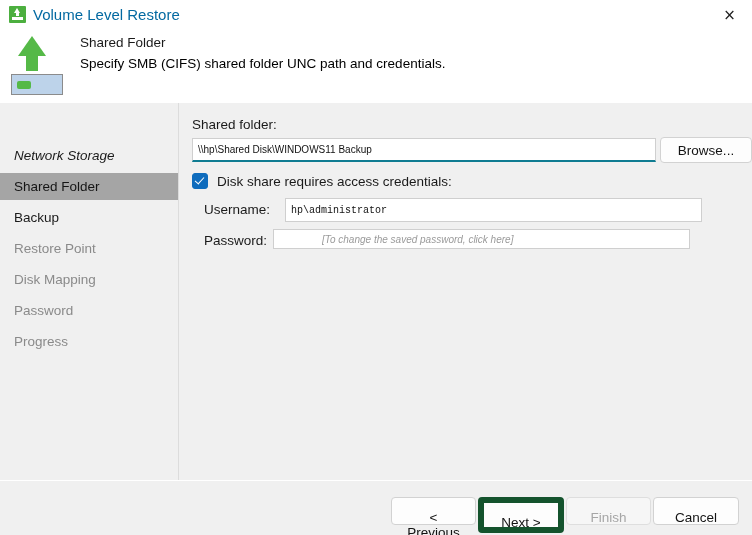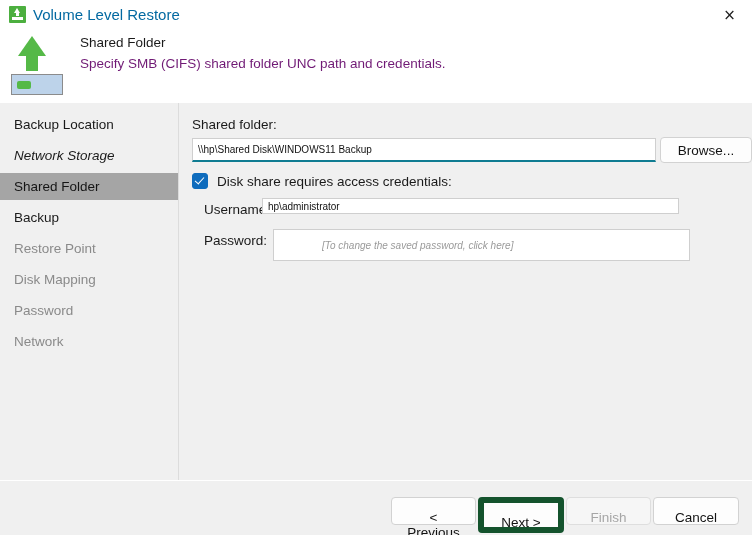--- a/index.html
+++ b/index.html
@@ -130,21 +130,21 @@
     position: absolute;
     left: 80px; top: 5px;
     font-size: 13.5px;
     color: #1a1a1a;
     white-space: nowrap;
   }
   .header-subtitle {
     position: absolute;
     left: 80px; top: 26px;
     font-size: 13.5px;
-    color: #701a75;
+    color: #000000;
     white-space: nowrap;
   }
 
   
   .body-area {
     position: absolute;
     left: 0; top: 103px;
     width: 752px;
     height: 377px;
     background: #f0f0f0;
@@ -320,50 +320,49 @@
           <div class="hi-tray-led"></div>
         </div>
     </div>
     <div class="header-title">Shared Folder</div>
     <div class="header-subtitle">Specify SMB (CIFS) shared folder UNC path and credentials.</div>
   </div>
 
   <div class="body-area">
 
     <div class="sidebar">
-      <div class="nav-item" style="top:8px;">Backup Location</div>
       <div class="nav-item" style="top:39px;font-style:italic;">Network Storage</div>
       <div class="nav-item selected" style="top:70px;">Shared Folder</div>
       <div class="nav-item" style="top:101px;">Backup</div>
       <div class="nav-item disabled" style="top:163px;">Disk Mapping</div>
       <div class="nav-item disabled" style="top:132px;">Restore Point</div>
       <div class="nav-item disabled" style="top:194px;">Password</div>
-      <div class="nav-item disabled" style="top:225px;">Network</div>
+      <div class="nav-item disabled" style="top:225px;">Progress</div>
     </div>
 
     <div class="content">
 
       <div class="field-label" style="left:12px; top:14px;">Shared folder:</div>
 
       <input class="text-input focused" type="text" style="left: 12px; top: 35px; width: 464px; height: 24px;" placeholder="" value="\\hp\Shared Disk\WINDOWS11 Backup">
 
       <button class="browse-btn" style="left:480px; top:34px; width:92px; height:26px;">Browse...</button>
 
       <div class="checkbox-row">
         <div class="checkbox">
           <div class="tick"></div>
         </div>
         <div class="checkbox-label">Disk share requires access credentials:</div>
       </div>
 
       <div class="field-label" style="left:24px; top:99px;">Username:</div>
-      <input class="text-input" type="text" style="left: 82px; top: 95px; width: 417px; height: 16px;" placeholder="" value="hp\administrator">
+      <input class="text-input" type="text" style="left: 105px; top: 95px; width: 417px; height: 24px; font-family: Liberation Mono, monospace;" placeholder="" value="hp\administrator">
 
       <div class="field-label" style="left:24px; top:130px;">Password:</div>
-      <input class="text-input placeholder-italic" type="text" style="left: 93px; top: 126px; width: 417px; height: 32px; padding-left: 48px;" placeholder="[To change the saved password, click here]">
+      <input class="text-input placeholder-italic" type="text" style="left: 93px; top: 126px; width: 417px; height: 20px; padding-left: 48px;" placeholder="[To change the saved password, click here]">
 
     </div>
   </div>
 
   <div class="footer">
     <button class="dlg-btn" style="left:391px; width:85px;">&lt; Previous</button>
     <button class="dlg-btn default" style="left:478px; width:86px;">Next &gt;</button>
     <button class="dlg-btn disabled" style="left:566px; width:85px;" disabled="">Finish</button>
     <button class="dlg-btn" style="left:653px; width:86px;">Cancel</button>
   </div>

